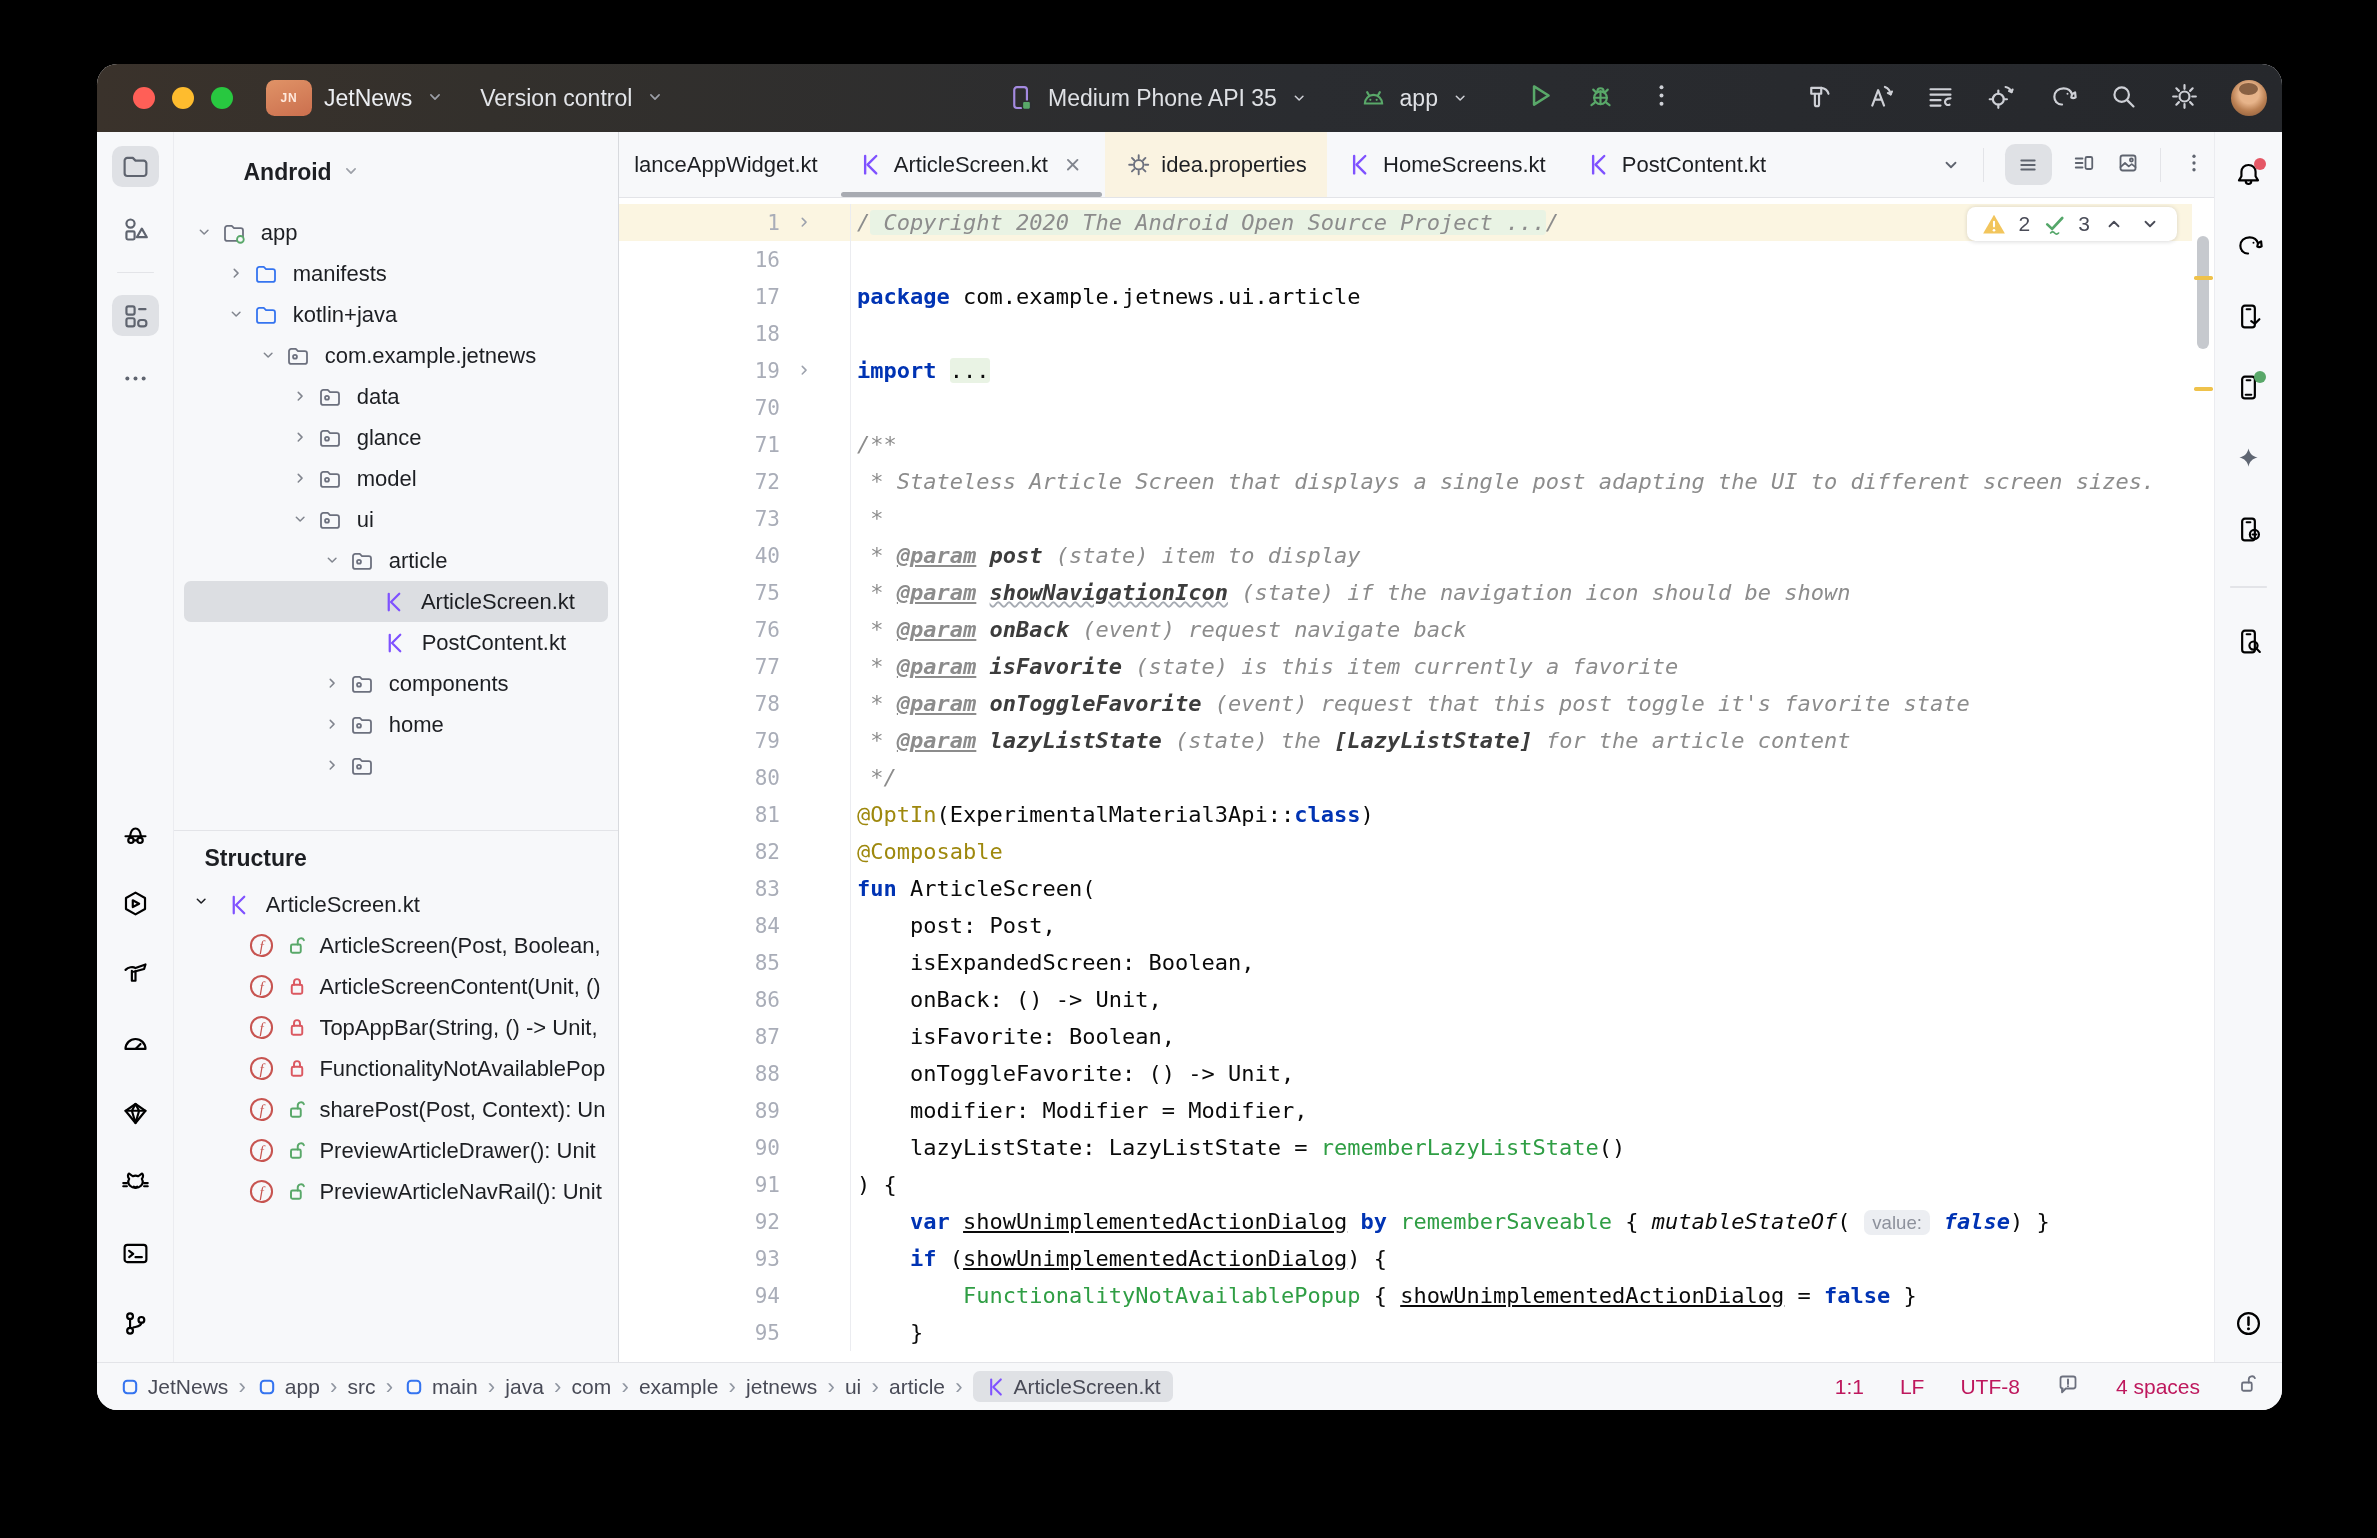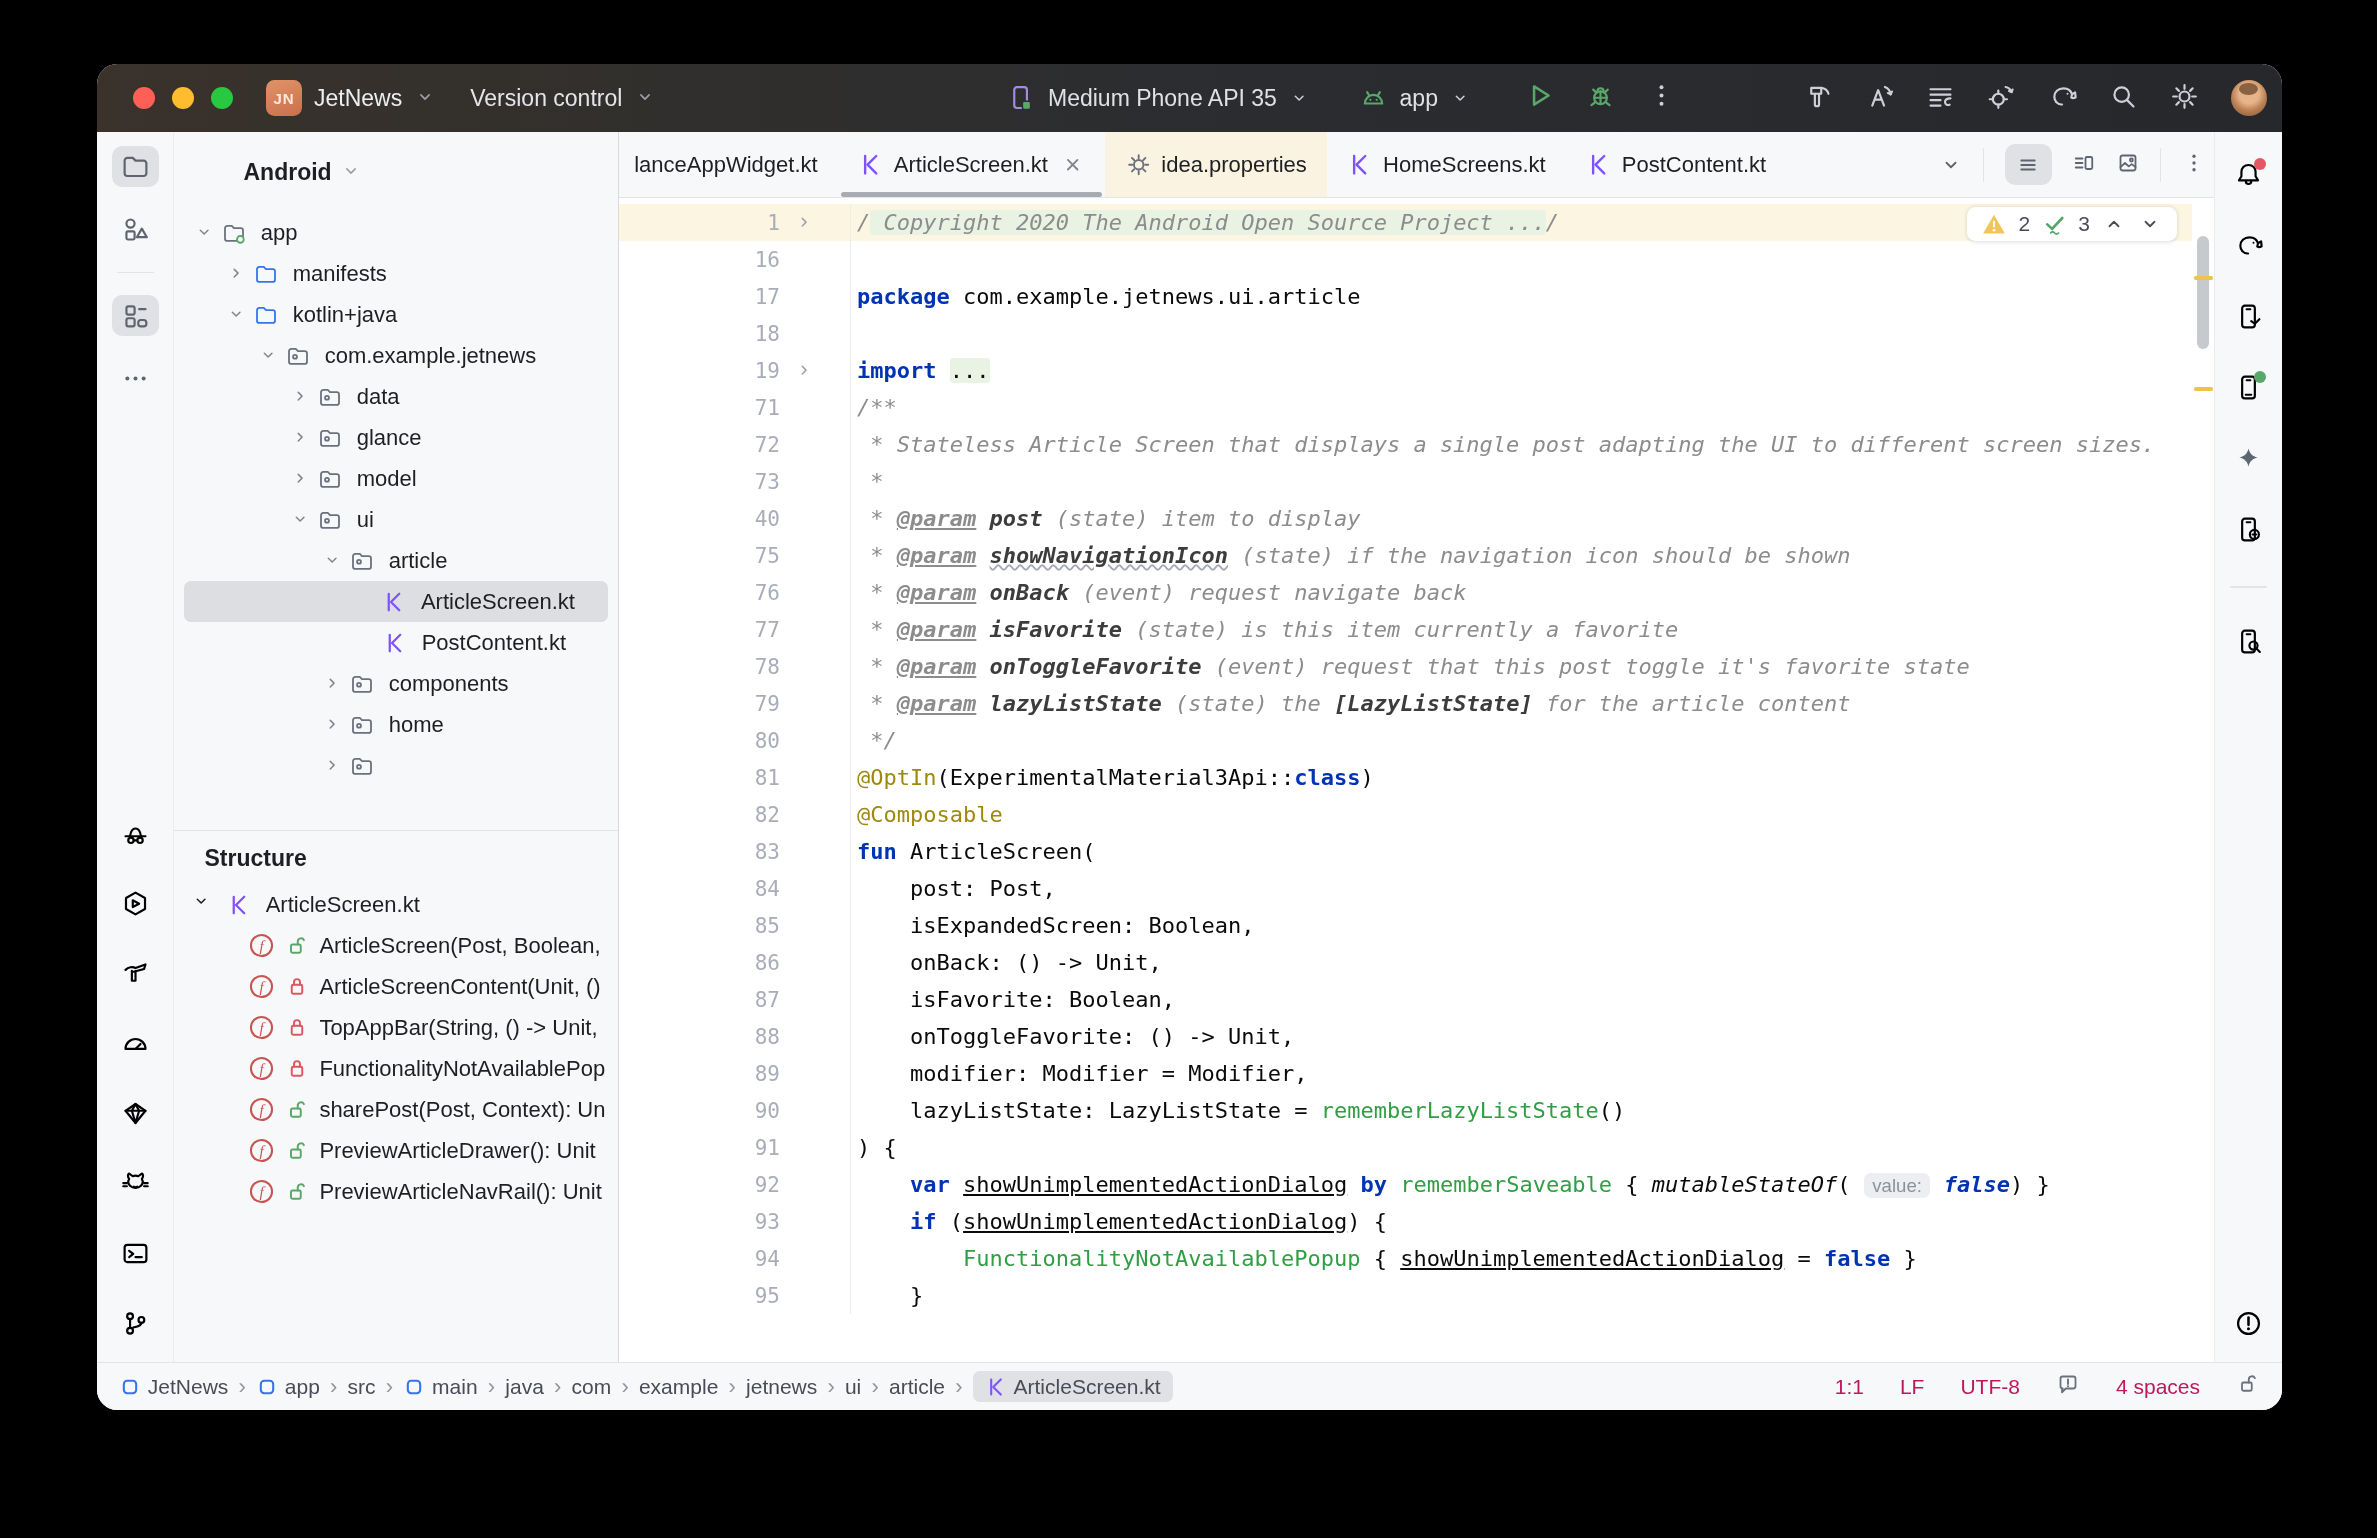--- a/index.html
+++ b/index.html
@@ -6,22 +6,22 @@
     font-family:"Liberation Sans",sans-serif;-webkit-font-smoothing:antialiased;}
   .window{position:absolute;left:97px;top:64px;width:2185px;height:1346px;border-radius:20.3px;
     background:#f7f8fa;overflow:hidden;box-shadow:0 25.4px 68px rgba(0,0,0,.7), inset 0 0.8px 0 rgba(255,255,255,.10);}
   
   .titlebar{position:absolute;left:0;top:0;right:0;height:68px;
     background:linear-gradient(90deg,#3a322b 0%,#33302c 18%,#2a2c30 55%,#26282c 100%);color:#dfe1e5;}
   .traffic{position:absolute;left:36px;top:23px;display:flex;gap:17px;}
   .tl{width:22px;height:22px;border-radius:50%;}
   .tl.r{background:#ff5f57}.tl.y{background:#febc2e}.tl.g{background:#28c840}
   .tb-left{position:absolute;left:169px;top:0;height:68px;display:flex;align-items:center;gap:12px;}
-  .jn-logo{width:36px;height:36px;border-radius:8.5px;background:linear-gradient(160deg,#e09367,#cb6f4e);
-    color:#ffe9dd;font-weight:bold;font-size:15px;display:flex;align-items:center;justify-content:center;letter-spacing:0.8px;}
+  .jn-logo{width:46px;height:36px;border-radius:8.5px;background:linear-gradient(160deg,#e09367,#cb6f4e);
+    color:#ffe9dd;font-weight:bold;font-size:12px;display:flex;align-items:center;justify-content:center;letter-spacing:0.8px;}
   .tb-title{font-size:23px;color:#eceef2;}
   .tb-menu{font-size:23px;color:#e3e5e9;margin-left:22px;}
   .tb-mid{position:absolute;left:910px;top:0;height:68px;display:flex;align-items:center;gap:12px;font-size:23px;}
   .tb-right{position:absolute;right:15.2px;top:0;height:68px;display:flex;align-items:center;gap:32px;}
   .titlebar .icon{color:#ced0d6}
   .chev{color:#9da0a8}
   .avatar{width:36px;height:36px;border-radius:50%;background:
     radial-gradient(circle at 50% 38%,#e7b48a 0 34%,#b97f52 60%,#7e5132 100%);overflow:hidden;position:relative;}
   .avatar:after{content:"";position:absolute;left:8.5px;top:3.4px;width:18.6px;height:12px;border-radius:50%;background:rgba(60,30,10,.55);}
   
@@ -791,20 +791,21 @@
         <div class="code" id="code">
             <div class="crow hl"><span class="gnum">1</span><span class="gfold"><span class="icon xs"><svg viewBox="0 0 32 32" fill="none" stroke="currentColor" stroke-width="2.4" stroke-linecap="round" stroke-linejoin="round">
                     <path d="M13 10l6 6-6 6"></path>
                   </svg></span></span><span class="gsep"></span><span class="ctext"><span class="s-cmt">/</span><span class="s-cmt s-fold"> Copyright 2020 The Android Open Source Project ...</span><span class="s-cmt">/</span></span></div>
             <div class="crow"><span class="gnum">16</span><span class="gfold"></span><span class="gsep"></span><span class="ctext"></span></div>
             <div class="crow"><span class="gnum">17</span><span class="gfold"></span><span class="gsep"></span><span class="ctext"><span class="s-kw">package</span><span class="s-p"> com.example.jetnews.ui.article</span></span></div>
             <div class="crow"><span class="gnum">18</span><span class="gfold"></span><span class="gsep"></span><span class="ctext"></span></div>
             <div class="crow"><span class="gnum">19</span><span class="gfold"><span class="icon xs"><svg viewBox="0 0 32 32" fill="none" stroke="currentColor" stroke-width="2.4" stroke-linecap="round" stroke-linejoin="round">
                     <path d="M13 10l6 6-6 6"></path>
                   </svg></span></span><span class="gsep"></span><span class="ctext"><span class="s-kw">import</span><span class="s-p"> </span><span class="s-fold">...</span></span></div>
+            <div class="crow"><span class="gnum">70</span><span class="gfold"></span><span class="gsep"></span><span class="ctext"></span></div>
             <div class="crow"><span class="gnum">71</span><span class="gfold"></span><span class="gsep"></span><span class="ctext"><span class="s-cmt">/**</span></span></div>
             <div class="crow"><span class="gnum">72</span><span class="gfold"></span><span class="gsep"></span><span class="ctext"><span class="s-cmt"> * Stateless Article Screen that displays a single post adapting the UI to different screen sizes.</span></span></div>
             <div class="crow"><span class="gnum">73</span><span class="gfold"></span><span class="gsep"></span><span class="ctext"><span class="s-cmt"> *</span></span></div>
             <div class="crow"><span class="gnum">40</span><span class="gfold"></span><span class="gsep"></span><span class="ctext"><span class="s-cmt"> * </span><span class="s-tag">@param</span><span class="s-cmt"> </span><span class="s-db">post</span><span class="s-cmt"> (state) item to display</span></span></div>
             <div class="crow"><span class="gnum">75</span><span class="gfold"></span><span class="gsep"></span><span class="ctext"><span class="s-cmt"> * </span><span class="s-tag">@param</span><span class="s-cmt"> </span><span class="s-db s-wavy">showNavigationIcon</span><span class="s-cmt"> (state) if the navigation icon should be shown</span></span></div>
             <div class="crow"><span class="gnum">76</span><span class="gfold"></span><span class="gsep"></span><span class="ctext"><span class="s-cmt"> * </span><span class="s-tag">@param</span><span class="s-cmt"> </span><span class="s-db">onBack</span><span class="s-cmt"> (event) request navigate back</span></span></div>
             <div class="crow"><span class="gnum">77</span><span class="gfold"></span><span class="gsep"></span><span class="ctext"><span class="s-cmt"> * </span><span class="s-tag">@param</span><span class="s-cmt"> </span><span class="s-db">isFavorite</span><span class="s-cmt"> (state) is this item currently a favorite</span></span></div>
             <div class="crow"><span class="gnum">78</span><span class="gfold"></span><span class="gsep"></span><span class="ctext"><span class="s-cmt"> * </span><span class="s-tag">@param</span><span class="s-cmt"> </span><span class="s-db">onToggleFavorite</span><span class="s-cmt"> (event) request that this post toggle it's favorite state</span></span></div>
             <div class="crow"><span class="gnum">79</span><span class="gfold"></span><span class="gsep"></span><span class="ctext"><span class="s-cmt"> * </span><span class="s-tag">@param</span><span class="s-cmt"> </span><span class="s-db">lazyListState</span><span class="s-cmt"> (state) the </span><span class="s-db">[LazyListState]</span><span class="s-cmt"> for the article content</span></span></div>
             <div class="crow"><span class="gnum">80</span><span class="gfold"></span><span class="gsep"></span><span class="ctext"><span class="s-cmt"> */</span></span></div>

